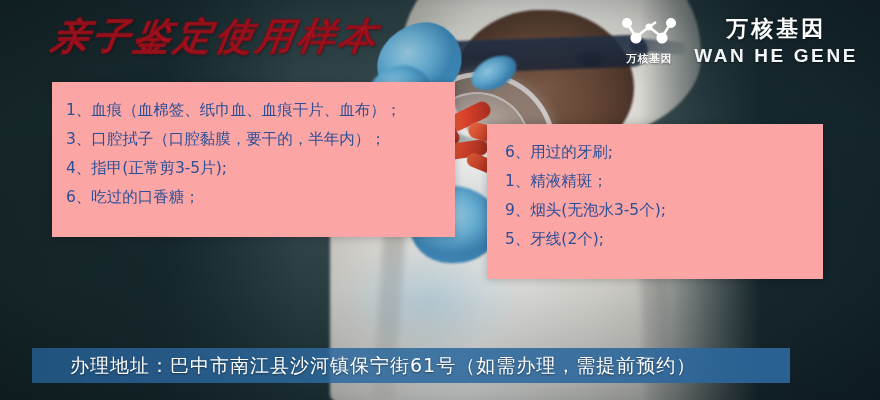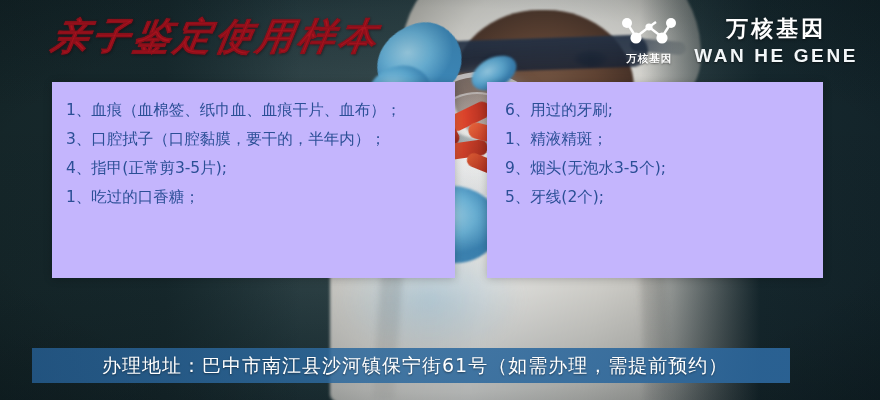--- a/index.html
+++ b/index.html
@@ -200,26 +200,26 @@
     font-size:22px;font-weight:700;color:#ffffff;letter-spacing:3px;
     text-shadow:0 1px 3px rgba(0,0,0,.55);
   }
   .brand-en{
     font-size:19px;font-weight:700;color:#f2f6f8;letter-spacing:2.6px;
     text-shadow:0 1px 2px rgba(0,0,0,.5);
   }
 
   
   .panel{
-    position:absolute;top:82px;height:196px;
-    background:#c4b5fd;
+    position:absolute;top:82px;height:155px;
+    background:#fca5a5;
     box-shadow:0 1px 8px rgba(0,0,0,.22);
   }
   .panel-left{left:52px;width:403px;}
-  .panel-right{left:487px;width:336px;}
+  .panel-right{left:487px;width:336px;margin-top:42px;}
 
   .list{
     list-style:none;margin:0;padding:0;
     position:absolute;left:0;right:0;top:14px;
   }
   .list li{
     color:#2b4f96;
     font-size:15.5px;
     line-height:29px;
     white-space:nowrap;
@@ -248,21 +248,20 @@
     display:flex;align-items:center;
   }
   .address-text{
     color:#ffffff;
     font-size:19px;
     letter-spacing:1px;
     padding-left:38px;
     white-space:nowrap;
     text-shadow:0 1px 2px rgba(0,0,0,.45);
     font-family:"DejaVu Sans","Liberation Sans",sans-serif;
-    margin-left:32px;
   }
 </style>
 </head>
 <body>
 
 <div id="poster">
 
   <div class="bg">
     <div class="bg-base"></div>
     <div class="hood-shadow"></div>
@@ -324,21 +323,21 @@
         <span class="brand-cn">万核基因</span>
         <span class="brand-en">WAN HE GENE</span>
       </div>
     </div>
 
     <div class="panel panel-left">
       <ul class="list">
         <li>1、血痕（血棉签、纸巾血、血痕干片、血布）；</li>
         <li>3、口腔拭子（口腔黏膜，要干的，半年内）；</li>
         <li>4、指甲(正常剪3-5片);</li>
-        <li>1、吃过的口香糖；</li>
+        <li>6、吃过的口香糖；</li>
       </ul>
     </div>
 
     <div class="panel panel-right">
       <ul class="list">
         <li>6、用过的牙刷;</li>
         <li>1、精液精斑；</li>
         <li>9、烟头(无泡水3-5个);</li>
         <li>5、牙线(2个);</li>
       </ul>

